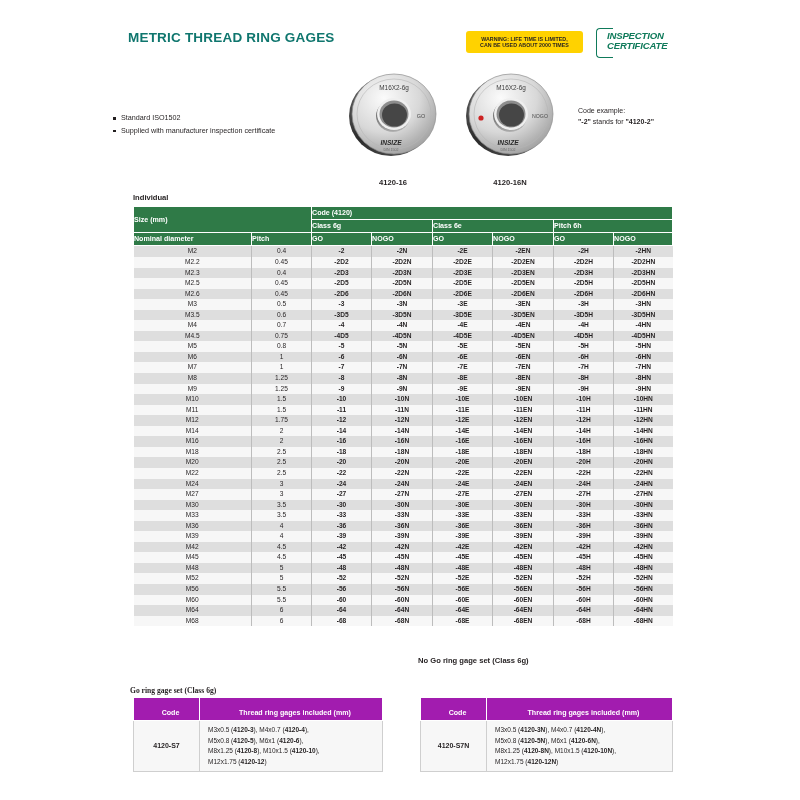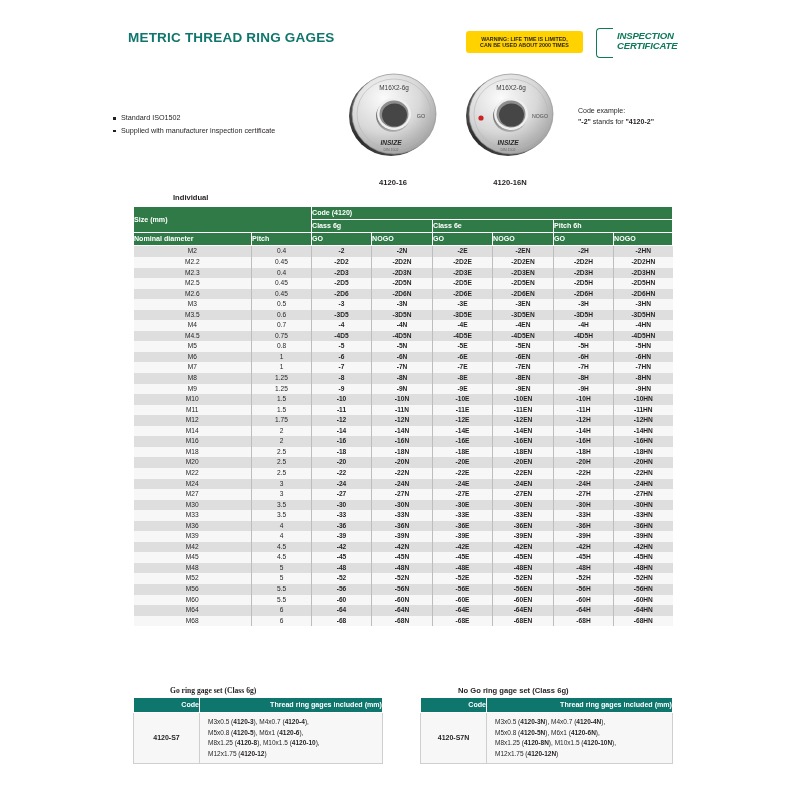--- a/index.html
+++ b/index.html
@@ -61,21 +61,21 @@
     left: 0;
     top: 0;
     width: 16px;
     height: 28px;
     border: 1.6px solid #0f7a5a;
     border-right: none;
     border-radius: 4px 0 0 4px;
   }
   #certificate-logo .cert-text {
     position: absolute;
-    left: 21px;
+    left: 11px;
     top: 3px;
     display: flex;
     flex-direction: column;
     line-height: 1.08;
   }
   #certificate-logo .cert-text span {
     font-size: 9.6px;
     font-weight: bold;
     font-style: italic;
     color: #0f7a5a;
@@ -136,25 +136,24 @@
     color: #231f20;
   }
   #code-example .ce-strong { font-weight: bold; }
 
   
   .section-label {
     position: absolute;
     font-size: 7.6px;
     font-weight: bold;
     color: #231f20;
-    margin-left: 40px;
   }
   #label-individual { left: 133px; top: 193px; }
   #label-go-set     { left: 130px; top: 686px; font-family: Liberation Serif, serif; }
-  #label-nogo-set   { left: 418px; top: 686px; }
+  #label-nogo-set   { left: 418px; top: 656px; }
 
   
   #main-table {
     position: absolute;
     left: 133px;
     top: 206px;
     width: 539px;
     border-collapse: collapse;
     table-layout: fixed;
   }
@@ -187,26 +186,26 @@
   
   .set-table {
     position: absolute;
     border-collapse: collapse;
     table-layout: fixed;
   }
   #go-set-table   { left: 133px; top: 697px; width: 249px; }
   #nogo-set-table { left: 420px; top: 697px; width: 252px; }
 
   .set-table th {
-    background: #0f766e;
+    background: #a21caf;
     color: #ffffff;
     font-size: 7.1px;
     font-weight: bold;
-    text-align: right;
-    padding: 3px 0 3px 8px;
+    text-align: center;
+    padding: 11px 0 3px 8px;
     border: 1px solid #ffffff;
   }
   .set-table td {
     background: #f7f7f7;
     font-size: 6.5px;
     color: #231f20;
     border: 1px solid #cfcfcf;
     border-top: none;
     vertical-align: middle;
     line-height: 1.62;

